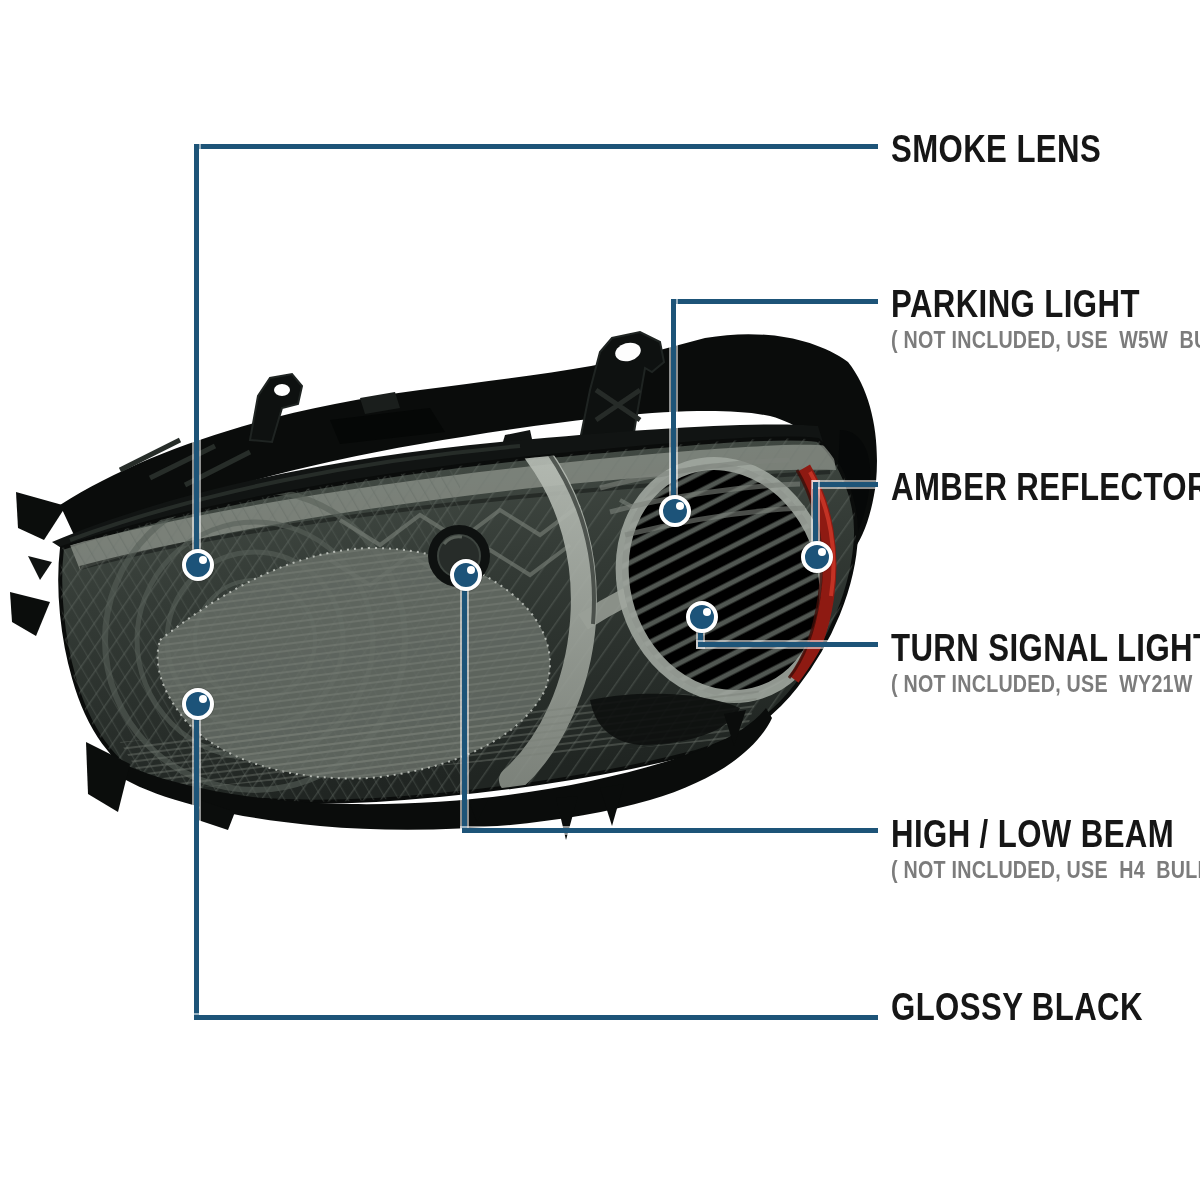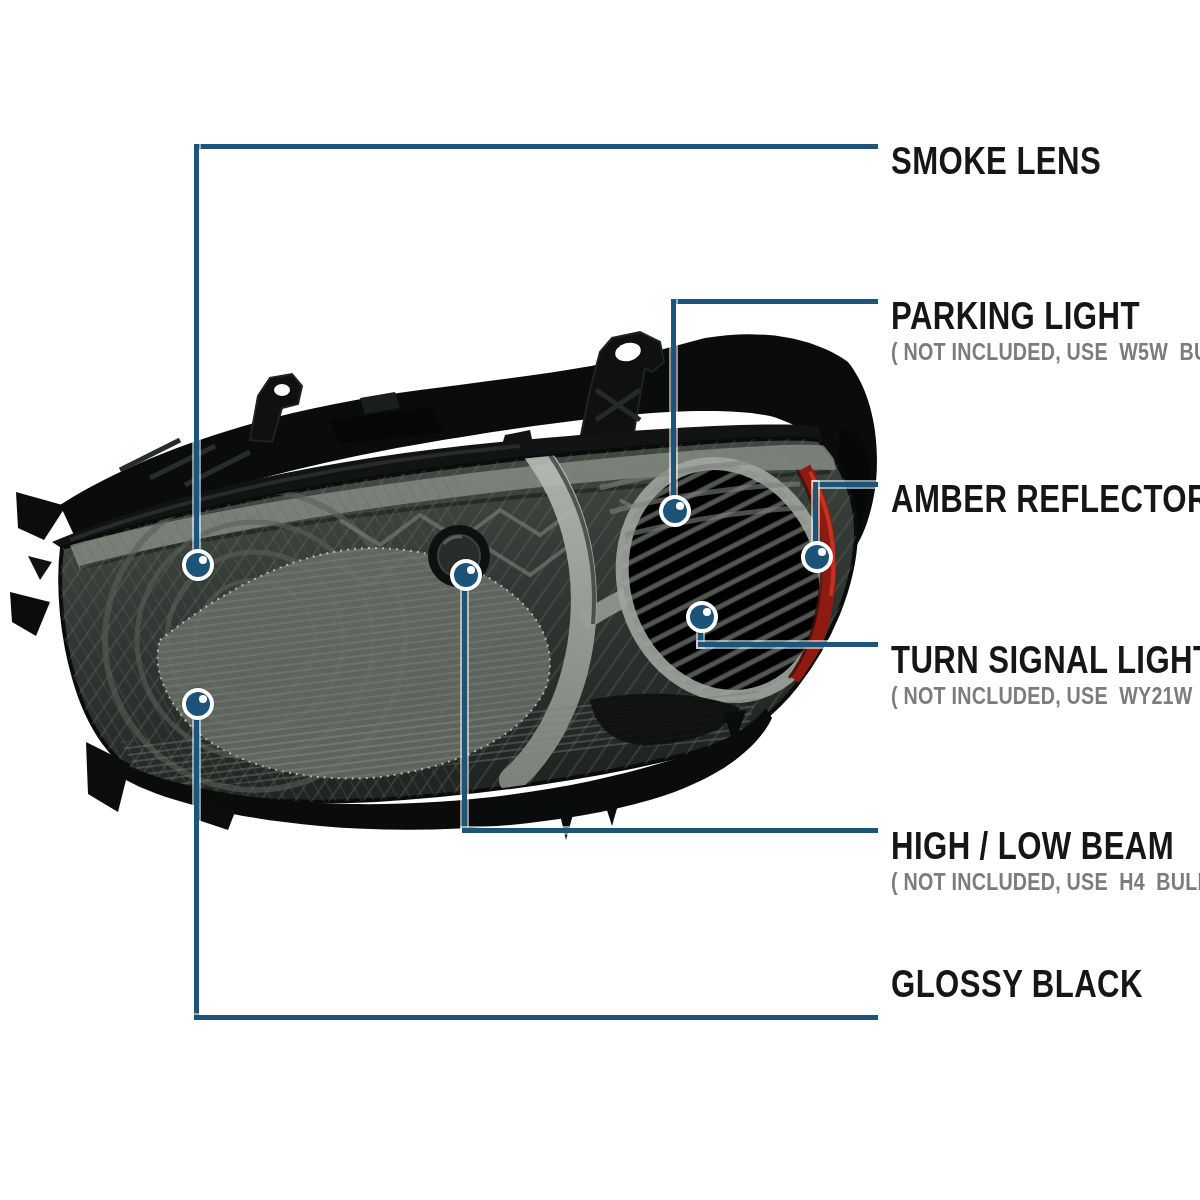--- a/index.html
+++ b/index.html
@@ -12,21 +12,21 @@
   .line.h{height:5px;}
   .line.v{width:5px;}
 
   
   .dot{position:absolute;width:24px;height:24px;border-radius:50%;
        background:#1c5379;border:4px solid #ffffff;
        box-shadow:0 0 0 1px rgba(0,0,0,.10);}
   .dot .hl{position:absolute;left:13px;top:3px;width:8px;height:8px;border-radius:50%;background:#ffffff;}
 
   
-  .label{position:absolute;left:891px;margin-top:12px;}
+  .label{position:absolute;left:891px;}
   .title{font-size:38px;line-height:40px;font-weight:700;color:#161616;
          letter-spacing:.5px;transform:scaleX(.82);transform-origin:0 50%;white-space:pre;}
   .sub{font-size:24px;line-height:26px;font-weight:700;color:#7c7c7c;margin-top:3px;
        letter-spacing:.3px;transform:scaleX(.82);transform-origin:0 50%;white-space:pre;}
 </style>
 </head>
 <body>
 
 <div class="stage">
 
@@ -235,18 +235,18 @@
       <div class="sub">( NOT INCLUDED, USE  H4  BULB )</div>
     </div>
   </div>
 
   <div>
     <div class="line v" style="left:194px;top:705px;height:315px;"></div>
     <div class="line h" style="left:194px;top:1015px;width:684px;"></div>
     <div class="dot" style="left:182px;top:688px;">
         <span class="hl"></span>
       </div>
-    <div class="label" style="top:952px;">
+    <div class="label" style="top:987px;">
       <div class="title">GLOSSY BLACK</div>
     </div>
   </div>
 
 </div>
 
 </body></html>

